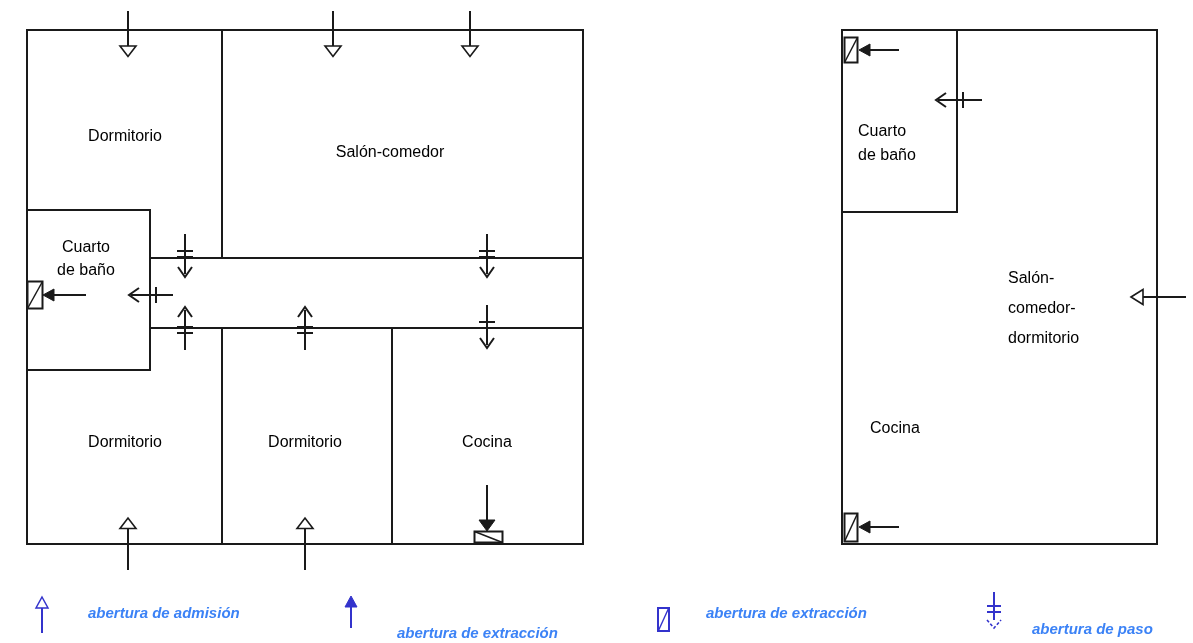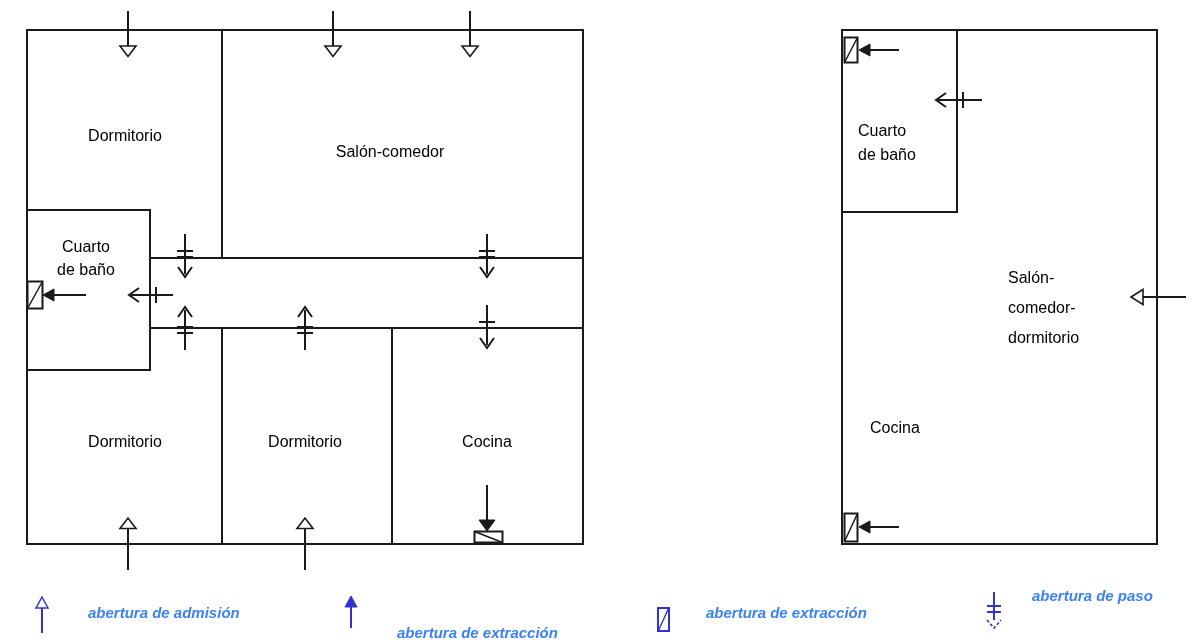--- a/index.html
+++ b/index.html
@@ -186,16 +186,16 @@
         <line x1="2.5" y1="24.5" x2="12.5" y2="2.5" style="stroke-width:1.4"></line>
     </svg>
     <span class="legend-label" style="left:706px;top:604px">abertura de extracción</span>
 
     <svg class="sym legend-sym" style="left:985px;top:592px" width="18" height="40">
       <line x1="9" y1="0" x2="9" y2="28"></line>
       <line x1="2" y1="14" x2="16" y2="14"></line>
         <line x1="2" y1="20" x2="16" y2="20"></line>
       <polyline points="2,28 9,36 16,28" style="stroke-dasharray:3,2;stroke-width:1.6"></polyline>
     </svg>
-    <span class="legend-label" style="left:1032px;top:587px">abertura de paso</span>
+    <span class="legend-label" style="left:1032px;top:620px">abertura de paso</span>
   </div>
 
 </div>
 
 </body></html>

